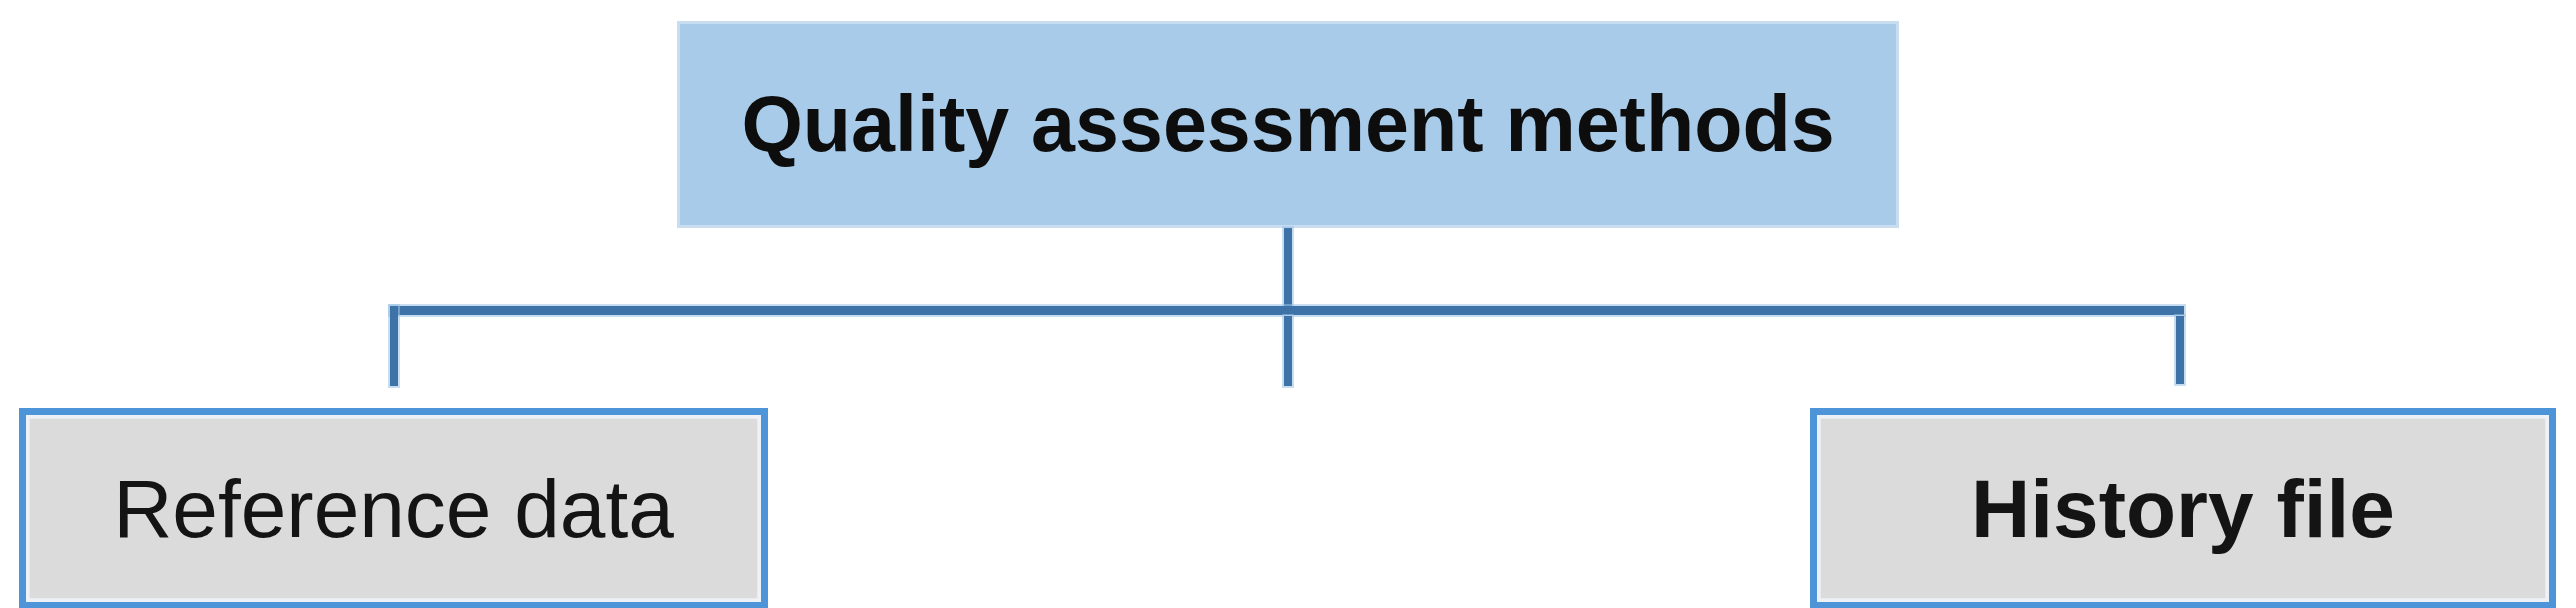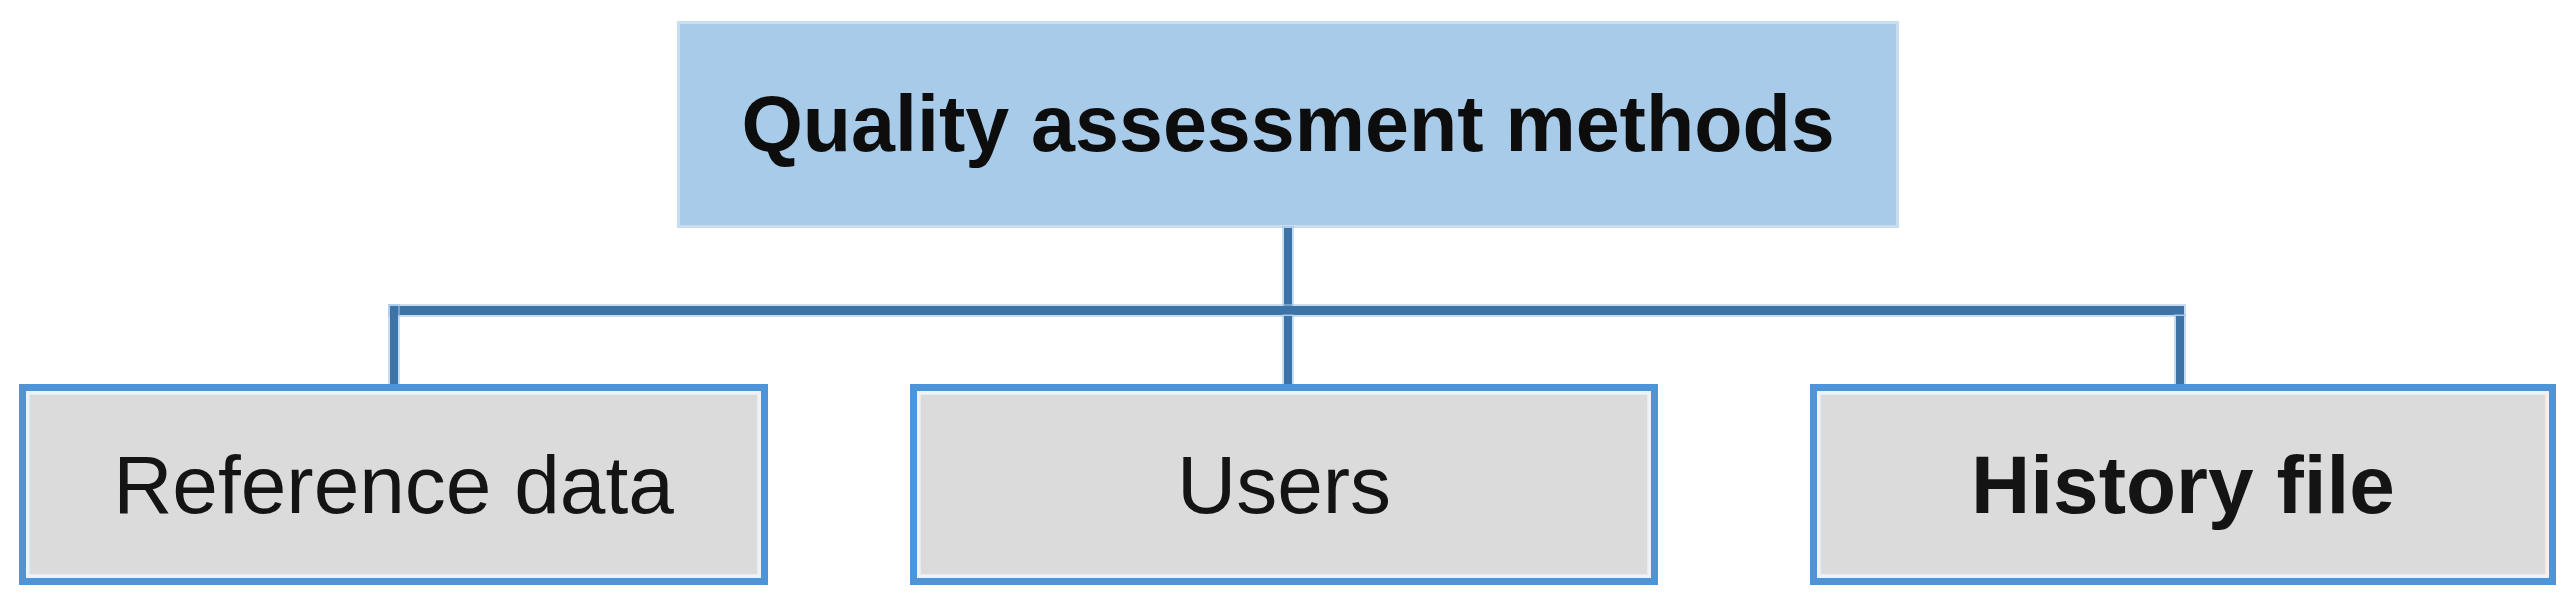--- a/index.html
+++ b/index.html
@@ -18,21 +18,21 @@
   }
   #root-box{
     left:677px;top:20.6px;width:1222px;height:207px;
     background:#a7cbe9;
     border:3.7px solid #c9ddf1;
     color:#0d0d0d;
     font-size:79px;font-weight:bold;
     letter-spacing:0px;
   }
   .child-box{
-    top:384px;height:201px;
+    top:408px;height:201px;
     background:#dbdbdb;
     border:7.5px solid #4e94d9;
     box-shadow:inset 0 0 0 3.7px #eef1f5;
     color:#141414;
     font-size:82px;font-weight:normal;align-items:center;
   }
   #child-box-reference{left:19px;width:749px;}
   #child-box-users{left:910px;width:748px;}
   #child-box-history{left:1810px;width:746px;font-weight:bold;}
   .connector{
@@ -58,22 +58,19 @@
   <div id="connector-stem" class="connector"></div>
   <div id="connector-hline" class="connector"></div>
   <div id="connector-drop-left" class="connector"></div>
   <div id="connector-drop-mid" class="connector"></div>
   <div id="connector-drop-right" class="connector"></div>
 
   <div id="child-box-reference" class="box child-box">
     <span>Reference data</span>
   </div>
 
-  <div id="child-box-users" class="box child-box">
-    <span>Users</span>
-  </div>
 
   <div id="child-box-history" class="box child-box">
     <span>History file</span>
   </div>
 
 </div>
 
 
 </body></html>

